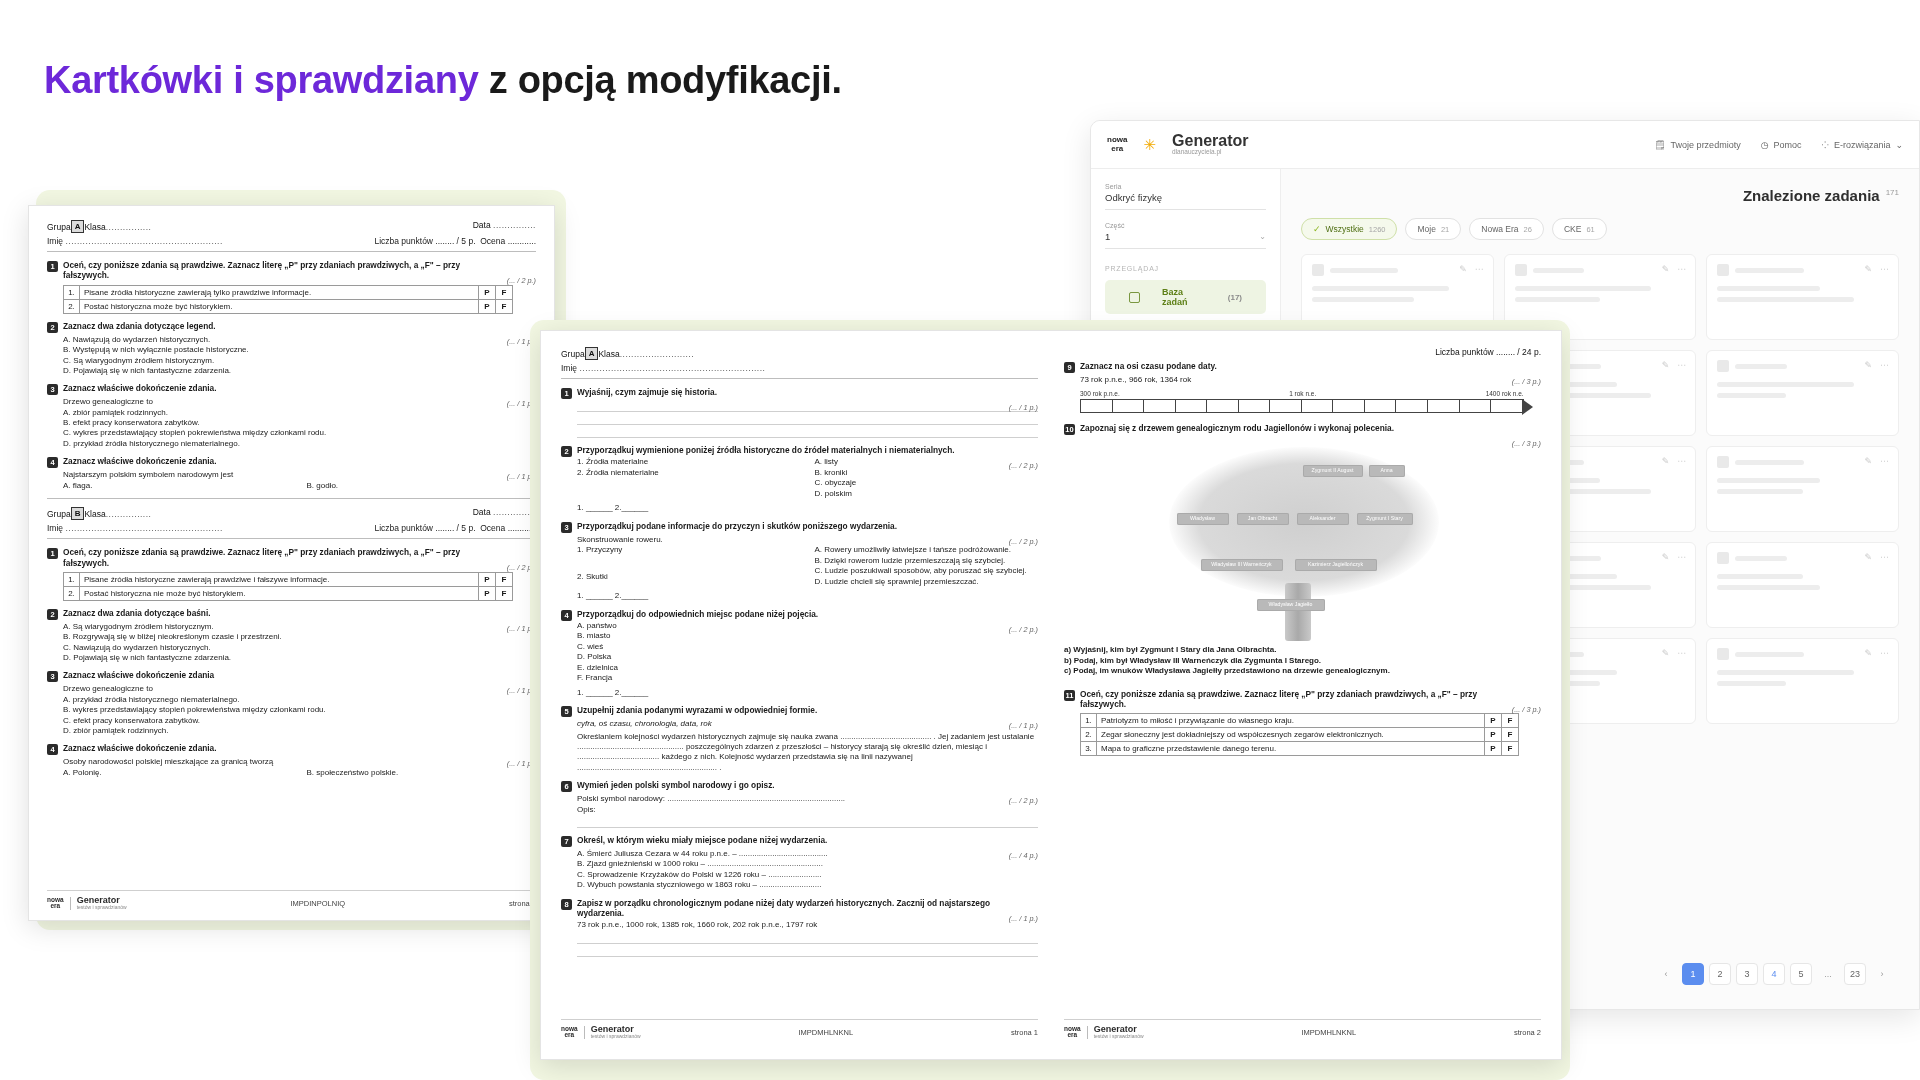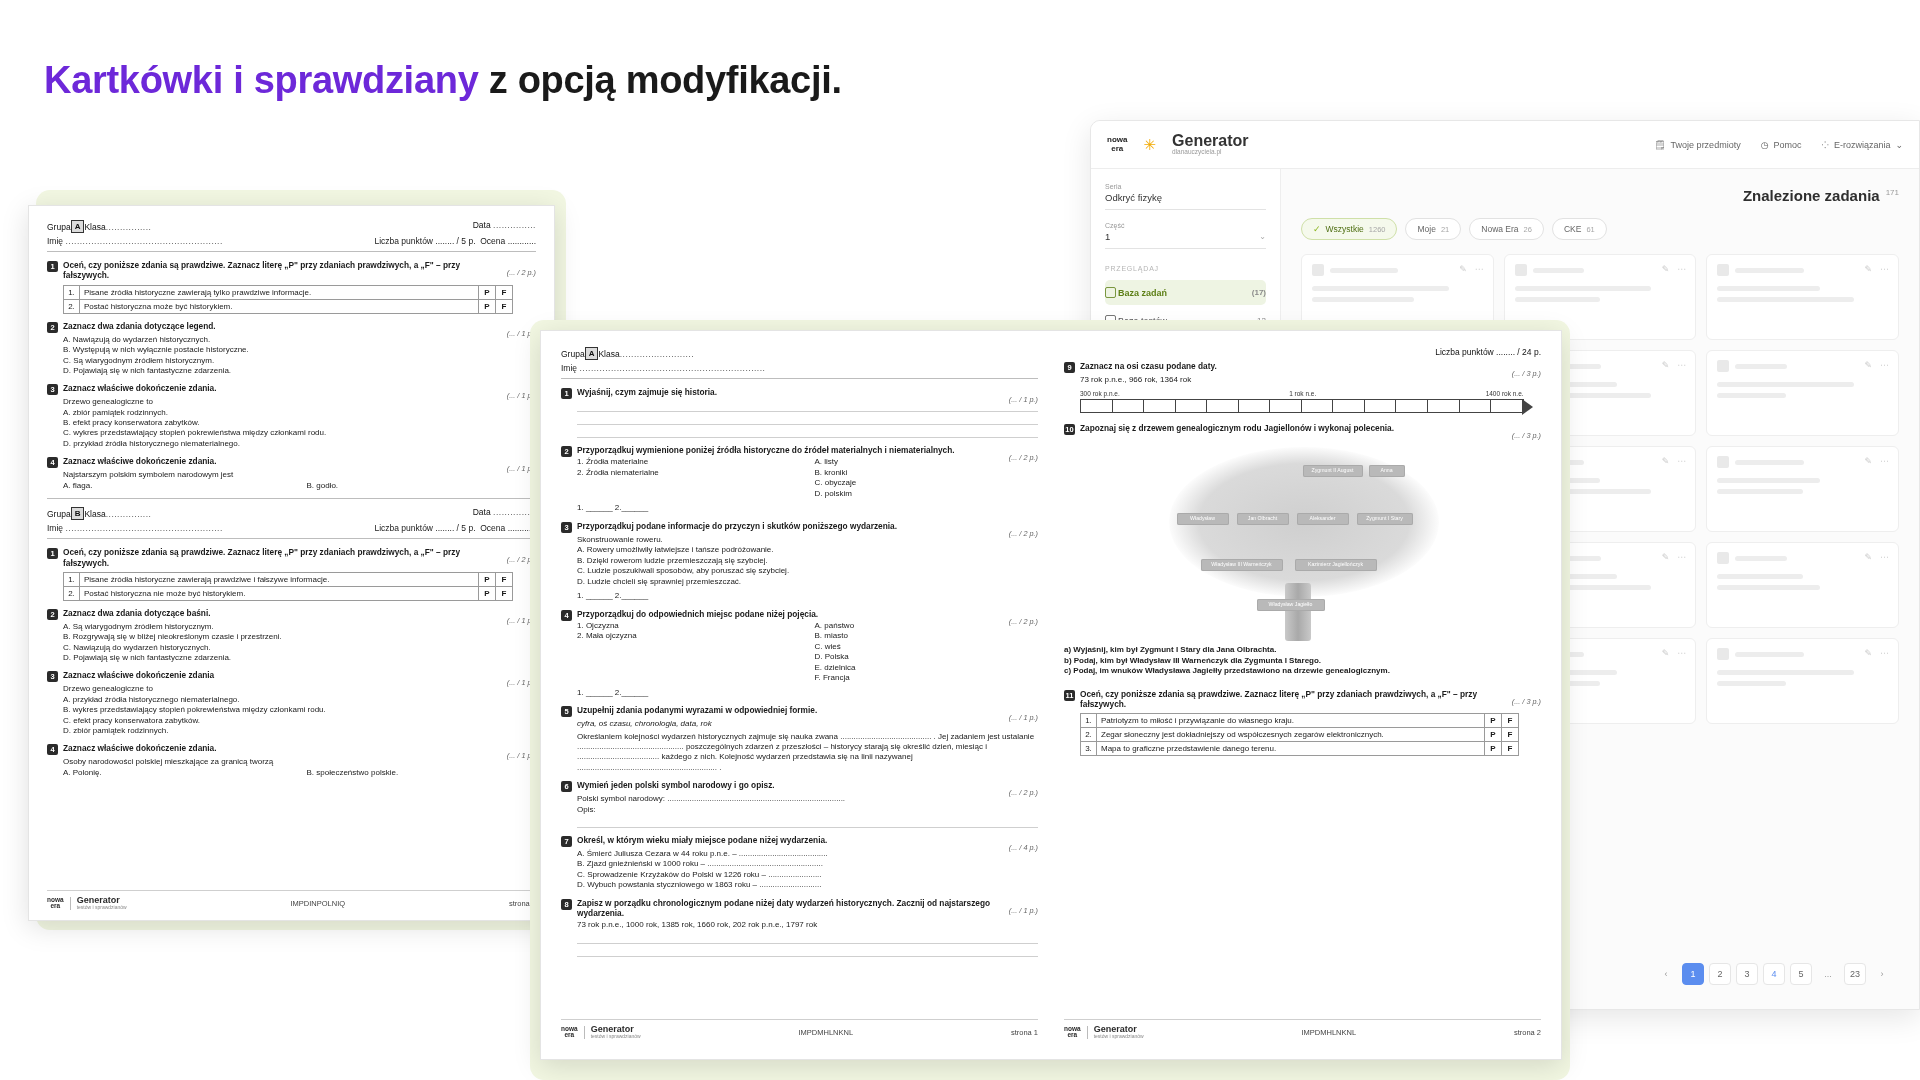--- a/index.html
+++ b/index.html
@@ -52,21 +52,21 @@
 
   
   .task { margin-bottom:7px; position:relative; }
   .task-head { display:flex; align-items:flex-start; gap:5px; }
   .tnum {
     background:#2b2b2b; color:#fff; font-weight:700; font-size:7.5px;
     min-width:11px; height:11px; line-height:11px; text-align:center; border-radius:2px; flex:none;
     margin-top:1px;
   }
   .ttitle { font-weight:700; font-size:8.3px; line-height:1.25; flex:1; padding-right:46px;}
-  .pts { position:absolute; right:0; top:8px; font-size:7.3px; color:#666; font-style:italic; white-space:nowrap;}
+  .pts { position:absolute; right:0; top:16px; font-size:7.3px; color:#666; font-style:italic; white-space:nowrap;}
   .tbody { font-size:8px; line-height:1.3; margin-left:16px; margin-top:2px; }
   .answer-line { border-bottom:1px solid #cfcfcf; height:9px; margin:4px 0 2px; }
 
   
   table.pf { border-collapse:collapse; width:92%; margin:4px 0 2px 16px; font-size:8px; }
   table.pf td { border:1px solid #9a9a9a; padding:2px 4px; }
   table.pf td.idx { width:16px; text-align:center; }
   table.pf td.pf-c { width:17px; text-align:center; font-weight:700; }
 
   
@@ -137,22 +137,22 @@
   #app-body { display:flex; height:calc(100% - 48px); }
   #app-side { width:190px; background:#ffffff; border-right:1px solid #eee; padding:14px 14px 0; }
   .fld-label { font-size:7px; color:#999; margin-bottom:2px; }
   .fld {
     font-size:9.5px; color:#333; border-bottom:1px solid #e3e3e3; padding-bottom:6px; margin-bottom:12px;
     display:flex; justify-content:space-between; align-items:center;
   }
   .caret { color:#aaa; font-size:8px; }
   .side-section { font-size:7px; color:#b5b5b5; letter-spacing:.8px; margin:16px 0 8px; }
   .side-item {
-    display:flex; align-items:center; gap:2px; font-size:9px; color:#555;
-    padding:7px 0; border-radius:5px; margin-bottom:3px;
+    display:flex; align-items:center; gap:22px; font-size:9px; color:#555;
+    padding:7px 24px; border-radius:5px; margin-bottom:3px;
   }
   .side-item.active { background:#eef4e3; color:#5d7f16; font-weight:600; }
   .side-item .cnt { margin-left:auto; font-size:8px; color:#8a8a8a; }
   .side-ic { width:11px; height:11px; border:1.2px solid currentColor; border-radius:2px; flex:none; opacity:.8;}
 
   #app-main { flex:1; padding:18px 20px 0; overflow:hidden;text-align:right; }
   .main-title { font-size:15px; font-weight:600; color:#2f2f2f; }
   .main-title sup { font-size:8px; color:#9a9a9a; margin-left:6px; font-weight:400; }
   .chips { display:flex; gap:8px; margin:14px 0 14px; }
   .chip {
@@ -770,40 +770,41 @@
 
       <div class="task">
         <div class="task-head">
           <span class="tnum">3</span>
           <span class="ttitle">Przyporządkuj podane informacje do przyczyn i skutków poniższego wydarzenia.</span>
         </div>
         <span class="pts">(... / 2 p.)</span>
         <div class="tbody">Skonstruowanie roweru.</div>
         <div class="cols">
           <div>
+            <div>1. Przyczyny</div>
+            <div style="height:16px"></div>
+            <div>2. Skutki</div>
+          </div>
+          <div>
             <div>A. Rowery umożliwiły łatwiejsze i tańsze podróżowanie.</div>
             <div>B. Dzięki rowerom ludzie przemieszczają się szybciej.</div>
             <div>C. Ludzie poszukiwali sposobów, aby poruszać się szybciej.</div>
             <div>D. Ludzie chcieli się sprawniej przemieszczać.</div>
           </div>
         </div>
         <div class="tbody" style="margin-top:4px;">1. ______  2.______</div>
       </div>
 
       <div class="task">
         <div class="task-head">
           <span class="tnum">4</span>
           <span class="ttitle">Przyporządkuj do odpowiednich miejsc podane niżej pojęcia.</span>
         </div>
         <span class="pts">(... / 2 p.)</span>
         <div class="cols">
-          <div>
-            <div>1. Ojczyzna</div>
-            <div>2. Mała ojczyzna</div>
-          </div>
           <div>
             <div>A. państwo</div>
             <div>B. miasto</div>
             <div>C. wieś</div>
             <div>D. Polska</div>
             <div>E. dzielnica</div>
             <div>F. Francja</div>
           </div>
         </div>
         <div class="tbody" style="margin-top:4px;">1. ______  2.______</div>

